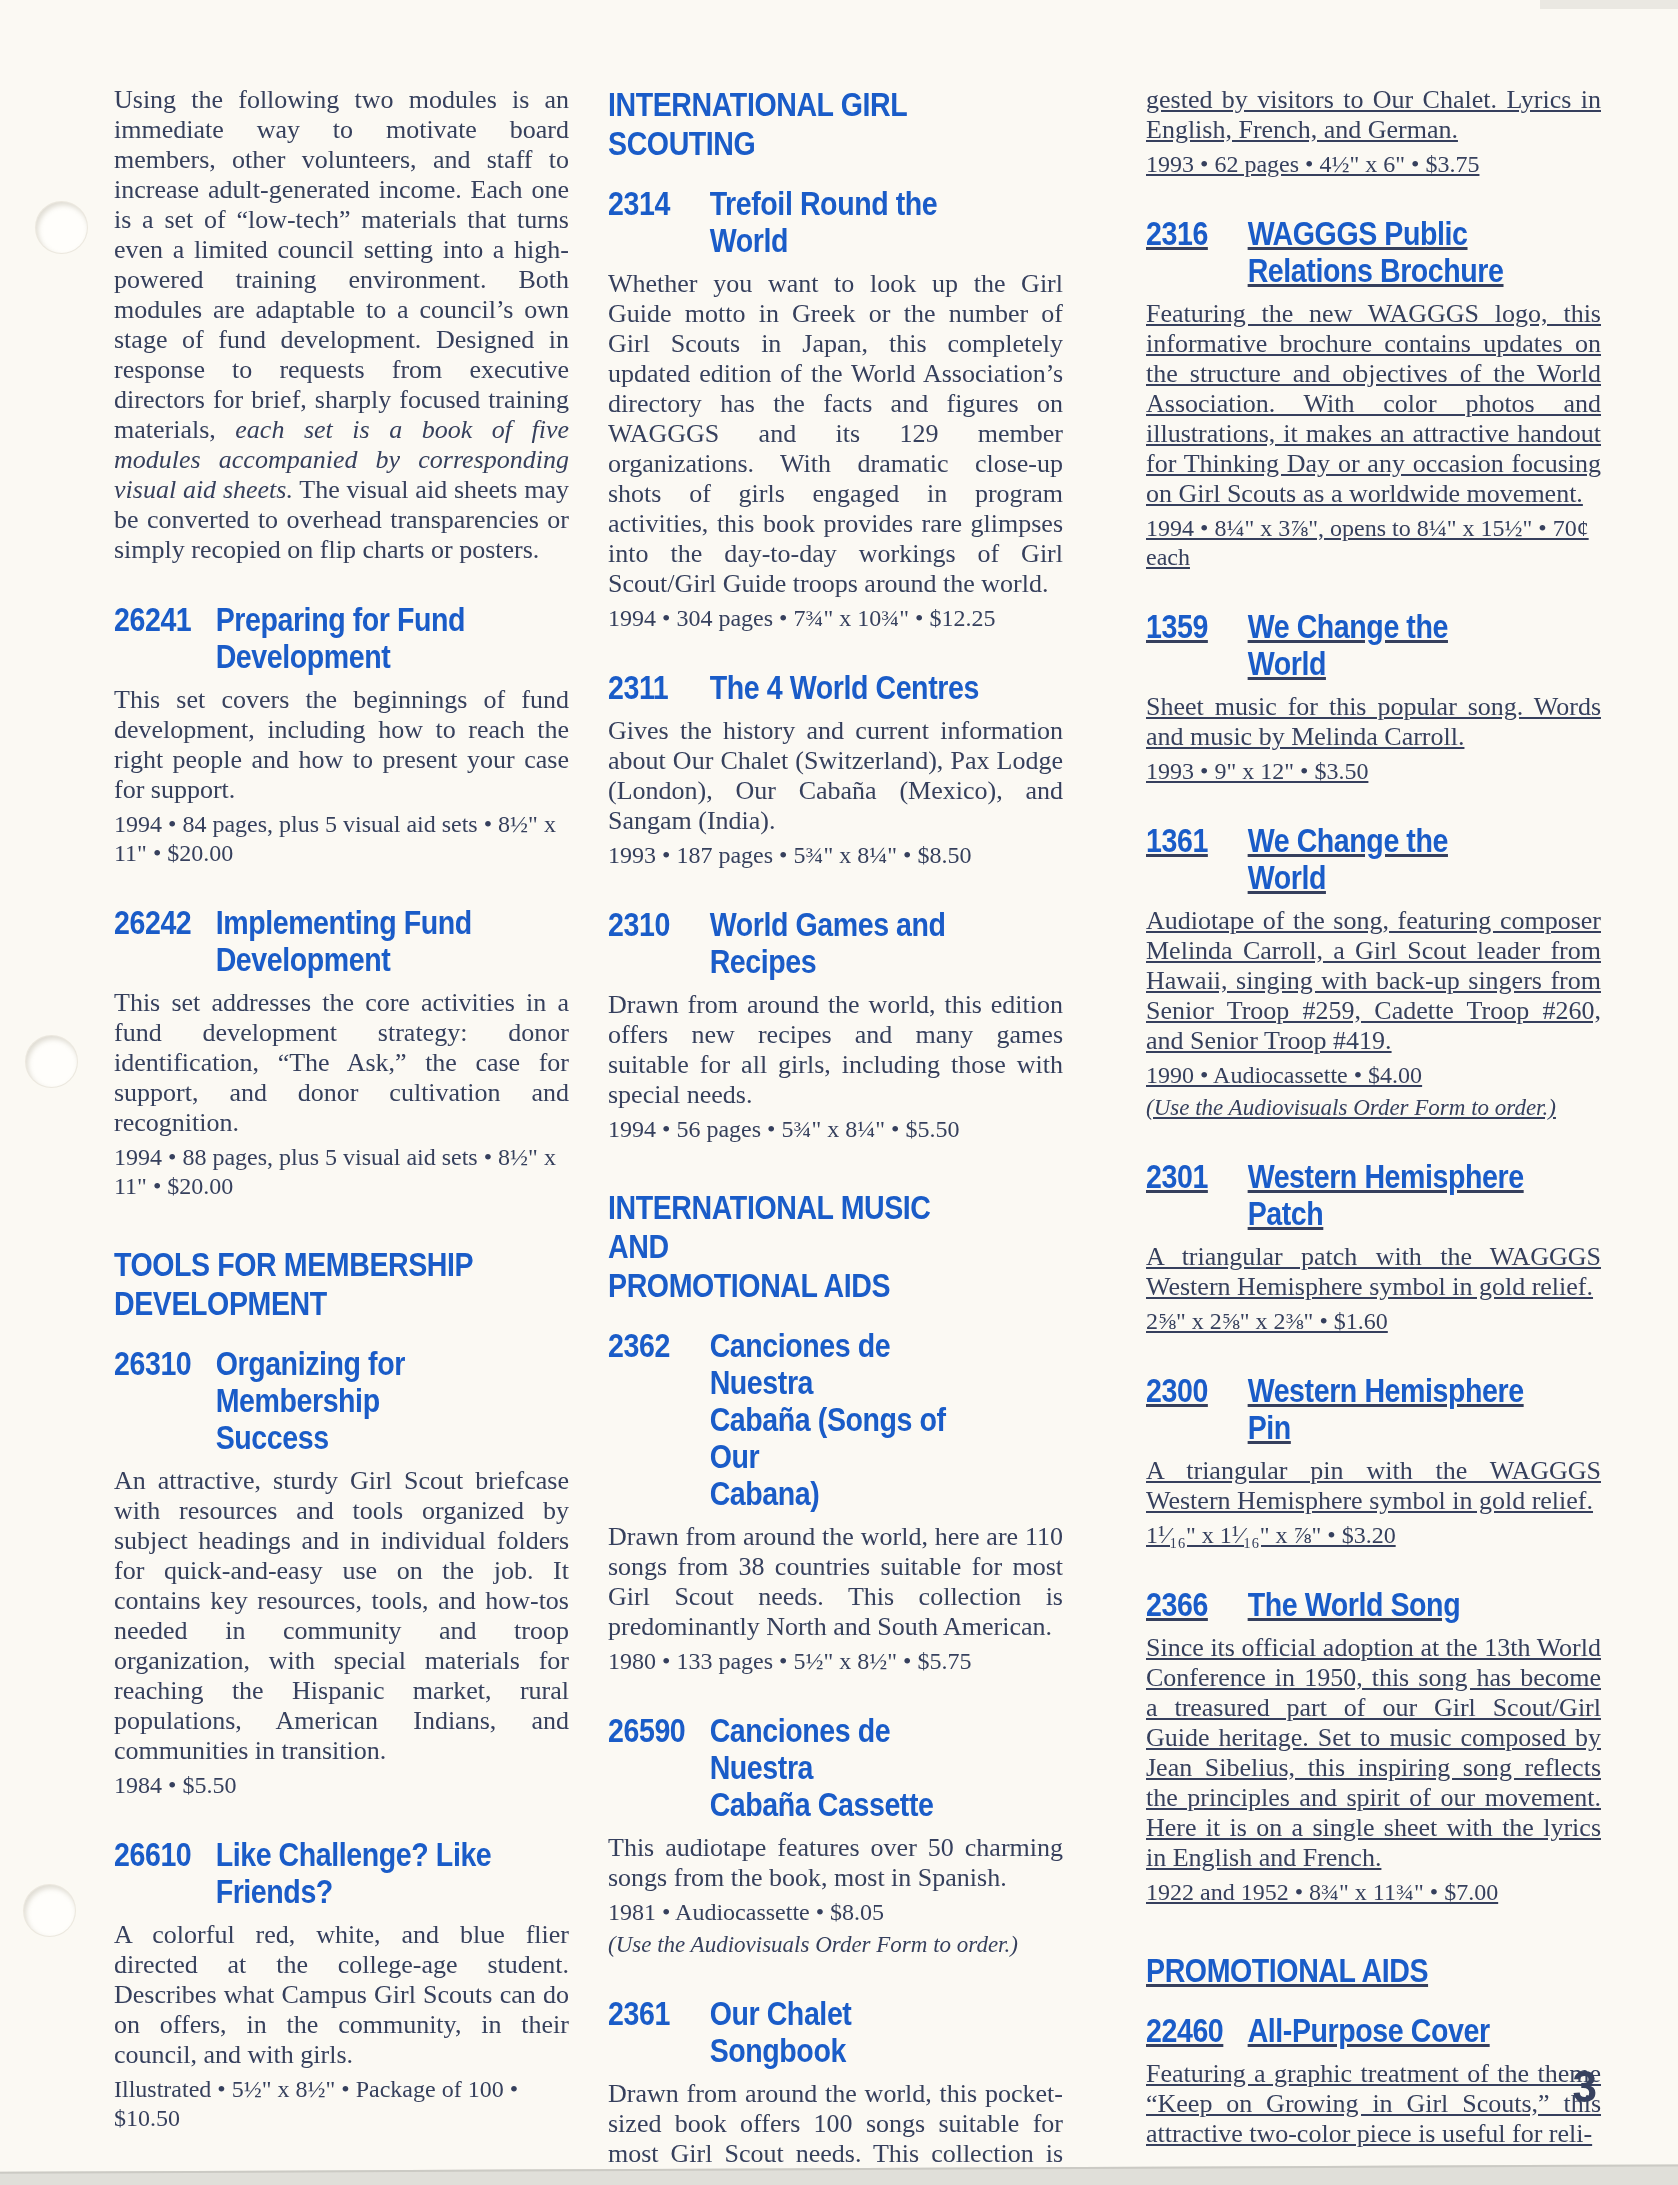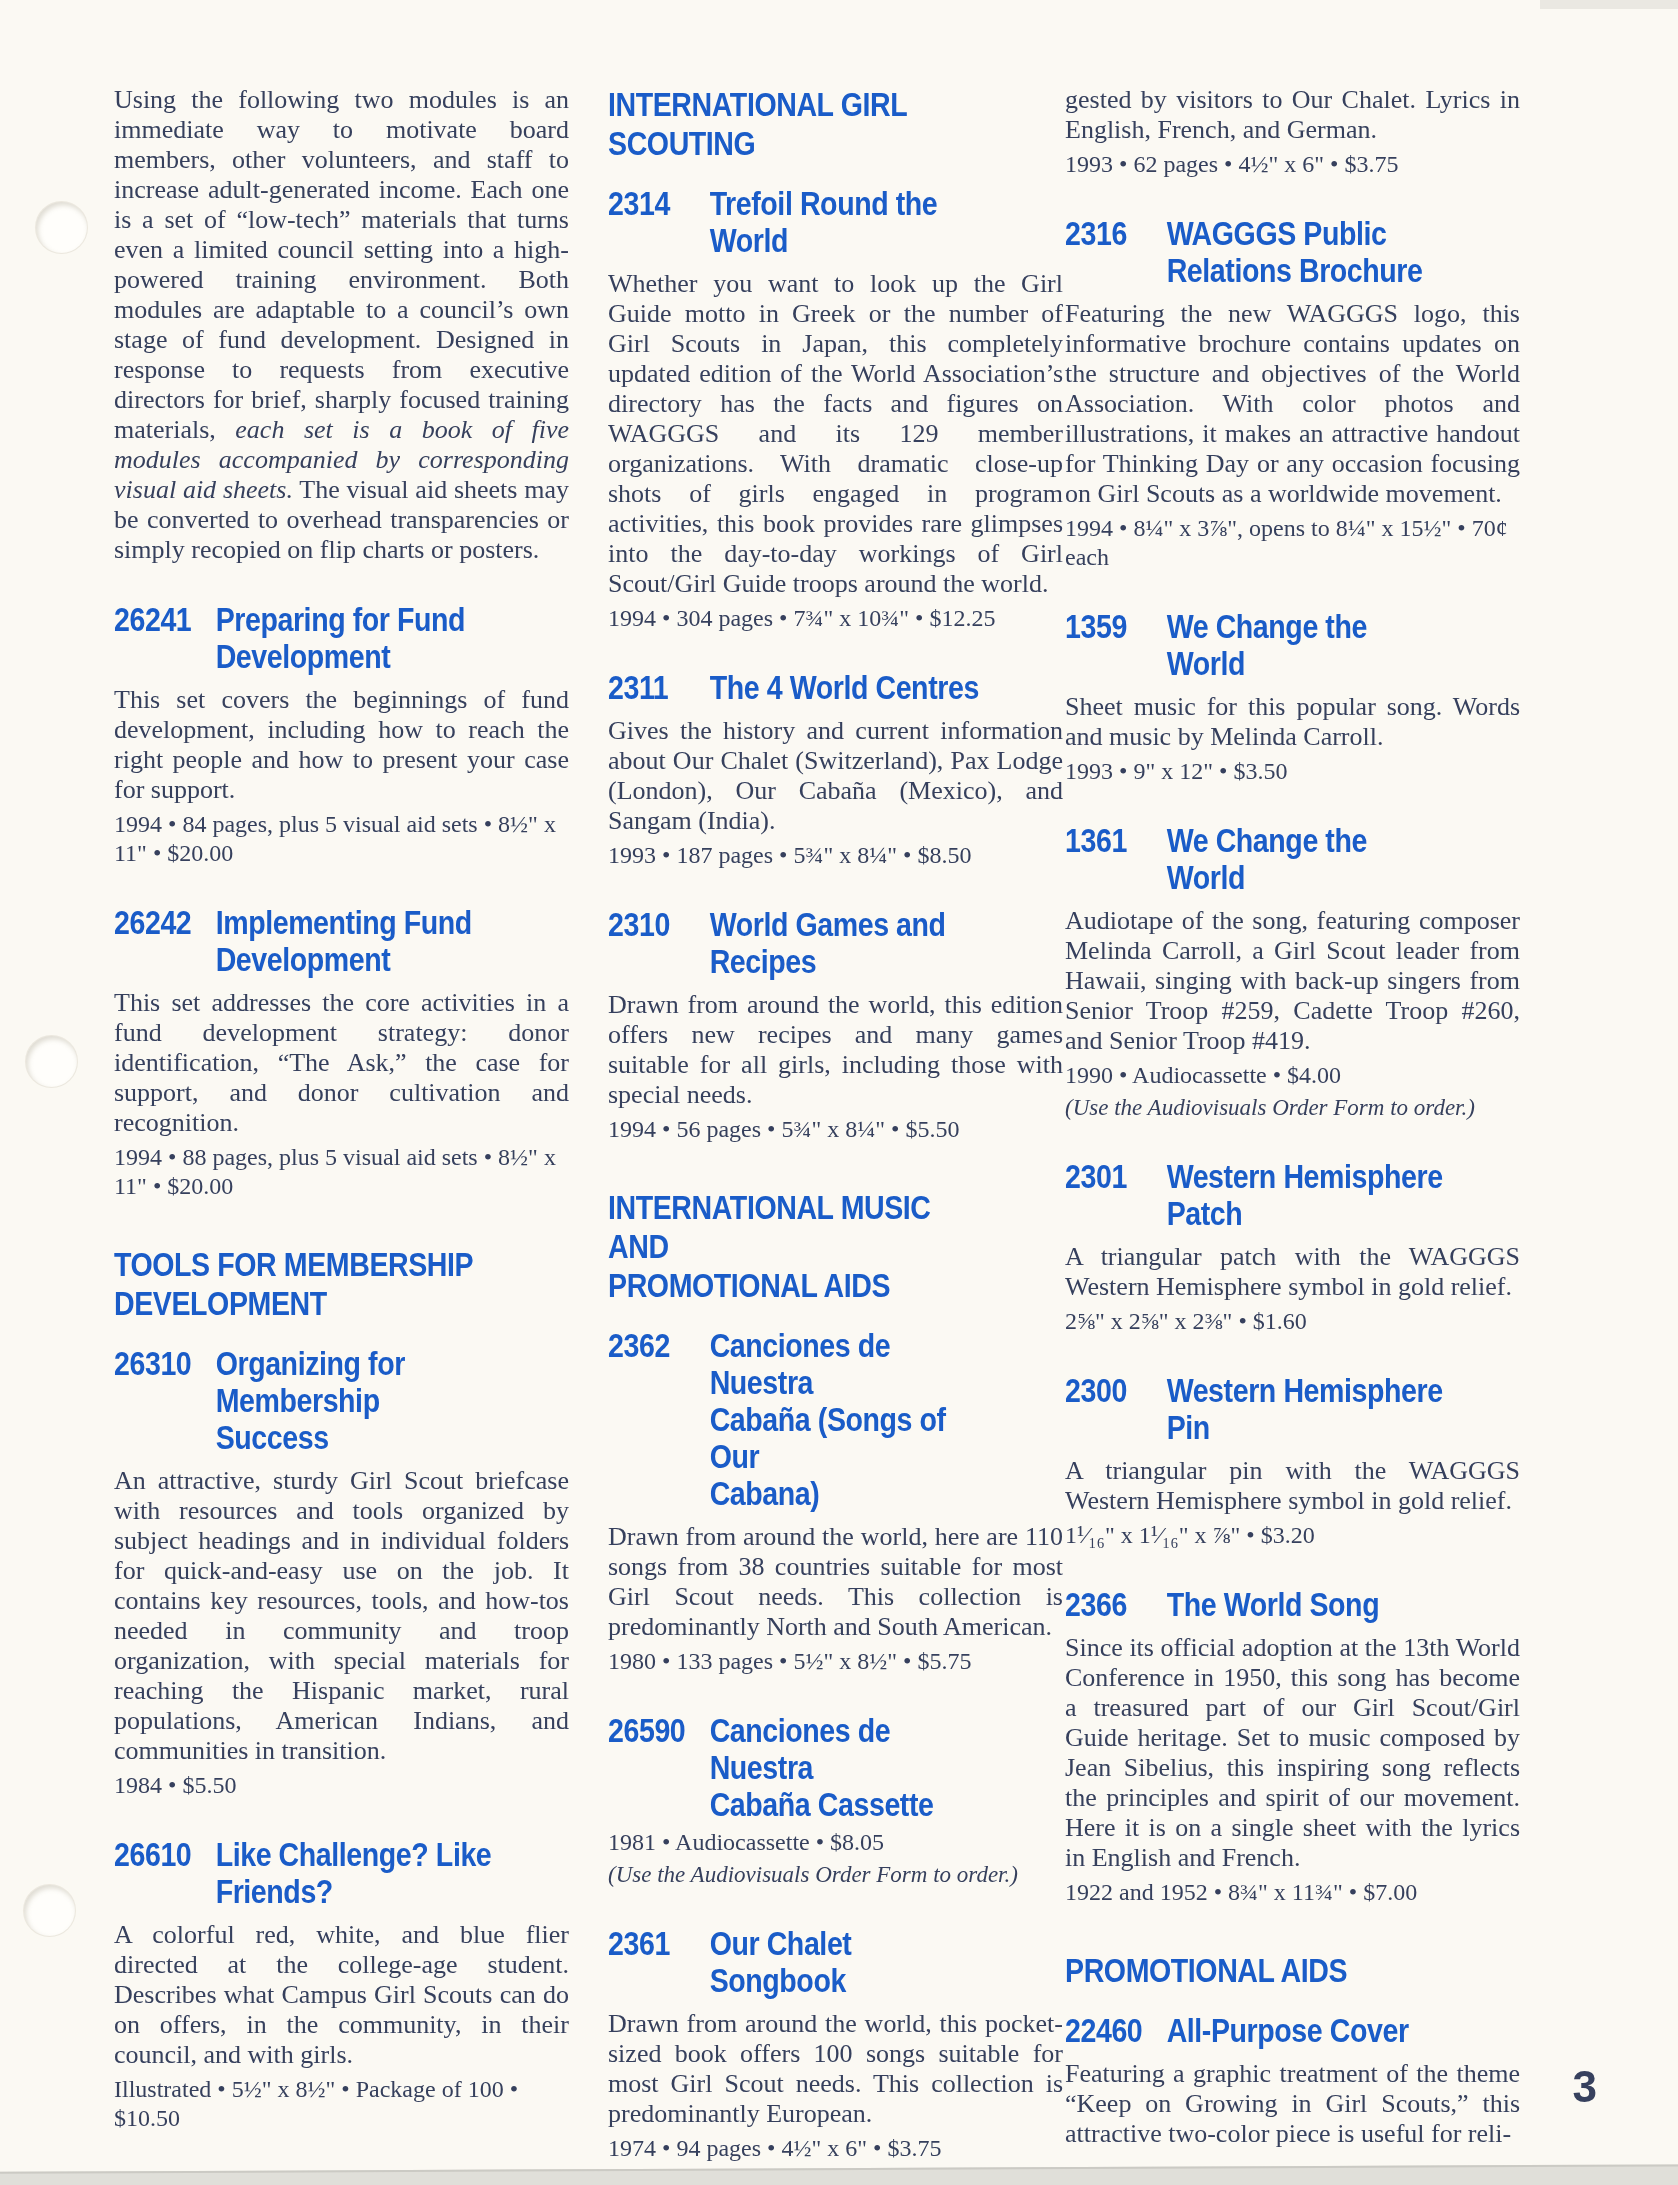--- a/index.html
+++ b/index.html
@@ -18,21 +18,21 @@
   .edge-b{position:absolute;left:-12px;right:-12px;bottom:-10px;height:26px;background:#e0dfd9;border-top:2px solid #cbcac4;transform:rotate(-0.25deg);}
   .hole{position:absolute;width:51px;height:51px;border-radius:50%;background:#fffefb;
         box-shadow:inset 2px 3px 5px rgba(150,142,118,.30), 0 0 0 1px rgba(190,184,165,.25);}
   .h1{left:36px;top:202px;}
   .h2{left:26px;top:1036px;}
   .h3{left:24px;top:1885px;}
 
   .col{position:absolute;top:85px;width:455px;}
   .c1{left:114px;}
   .c2{left:608px;}
-  .c3{left:1065px;}
+  .c3{left:1146px;text-decoration:underline;}
 
   p{margin:0;}
   .body{font-size:26px;line-height:30px;text-align:justify;}
   .desc{margin-top:10px;}
   .meta{margin-top:5px;font-size:24px;line-height:29px;text-align:left;}
   .note{margin-top:4px;font-size:23px;line-height:28px;font-style:italic;}
   .item{margin-top:36px;}
   .sech{
     margin:44px 0 0 0;
     font-family:"Liberation Sans","DejaVu Sans",sans-serif;
@@ -157,20 +157,21 @@
       <p class="body desc">Drawn from around the world, here are 110 songs from 38 countries suitable for most Girl Scout needs. This collection is predominantly North and South American.</p>
       <p class="meta">1980 • 133 pages • 5½" x 8½" • $5.75</p>
     </div>
 
     <div class="item">
       <div class="ih">
         <span class="num">26590</span>
           <span class="ttl">Canciones de Nuestra
 Cabaña Cassette</span>
       </div>
+      <p class="body desc">This audiotape features over 50 charming songs from the book, most in Spanish.</p>
       <p class="meta">1981 • Audiocassette • $8.05</p>
       <p class="note">(Use the Audiovisuals Order Form to order.)</p>
     </div>
 
     <div class="item">
       <div class="ih">
         <span class="num">2361</span>
           <span class="ttl">Our Chalet Songbook</span>
       </div>
       <p class="body desc">Drawn from around the world, this pocket-sized book offers 100 songs suitable for most Girl Scout needs. This collection is predominantly European.</p>

